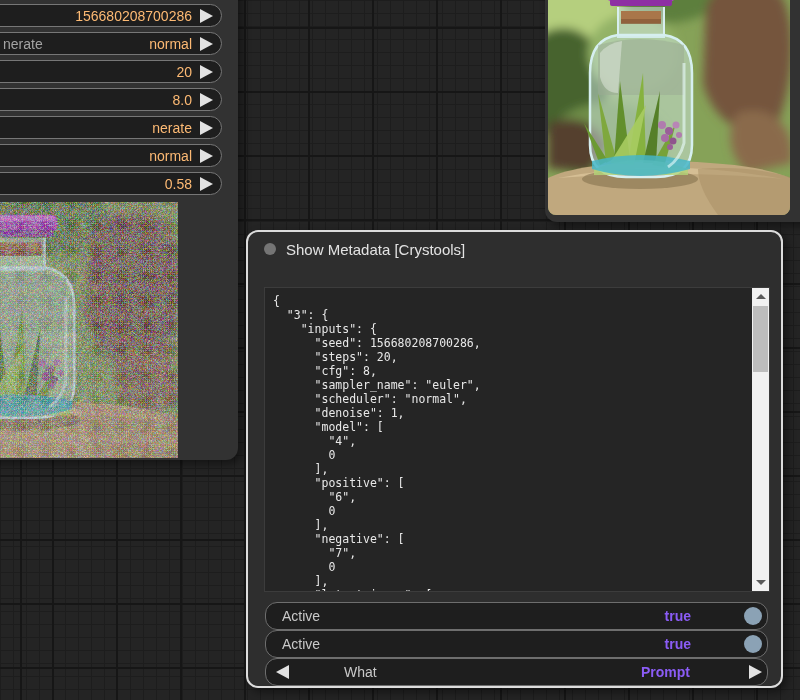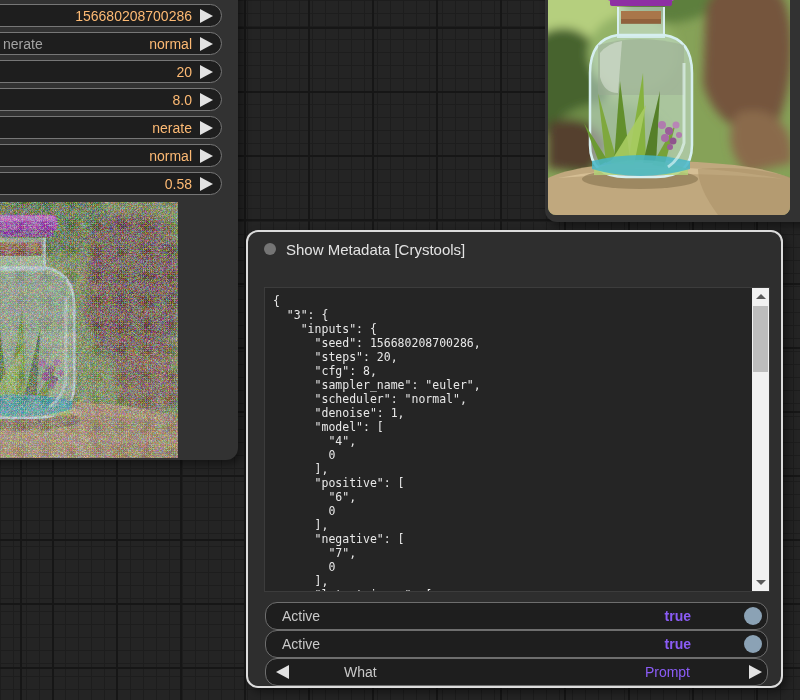--- a/index.html
+++ b/index.html
@@ -71,21 +71,21 @@
   .sthumb { position:absolute; left:1px; width:15px; top:18px; height:66px; background:#bdbdbd; }
 
   .m-row { position:absolute; left:17px; width:503px; height:28px;
     background:#1e1e1e; border:1px solid #6e6e6e; border-radius:12px;
     display:flex; align-items:center; padding:0 5px 0 16px; font-size:14px;gap:47px; }
   .m-row .mlabel { color:#c9c9c9; }
   .m-row .mvalue { margin-left:auto; color:#8b5cf6; font-weight:bold; margin-right:6px; }
   .toggle-dot { width:18px; height:18px; border-radius:50%; background:#8ba2b5; }
   .m-row.combo { padding-left:10px; }
   .m-row.combo .mlabel { margin-left:8px; font-weight:normal; color:#c9c9c9; }
-  .m-row.combo .mvalue { font-weight:normal; margin-right:12px; }
+  .m-row.combo .mvalue { font-weight:bold; margin-right:12px; }
 </style>
 </head>
 <body>
 
 <svg width="0" height="0" style="position:absolute" aria-hidden="true">
   <defs>
     <filter id="bgblur">
         <feGaussianBlur stdDeviation="5"></feGaussianBlur>
       </filter>
     <filter id="grain">

